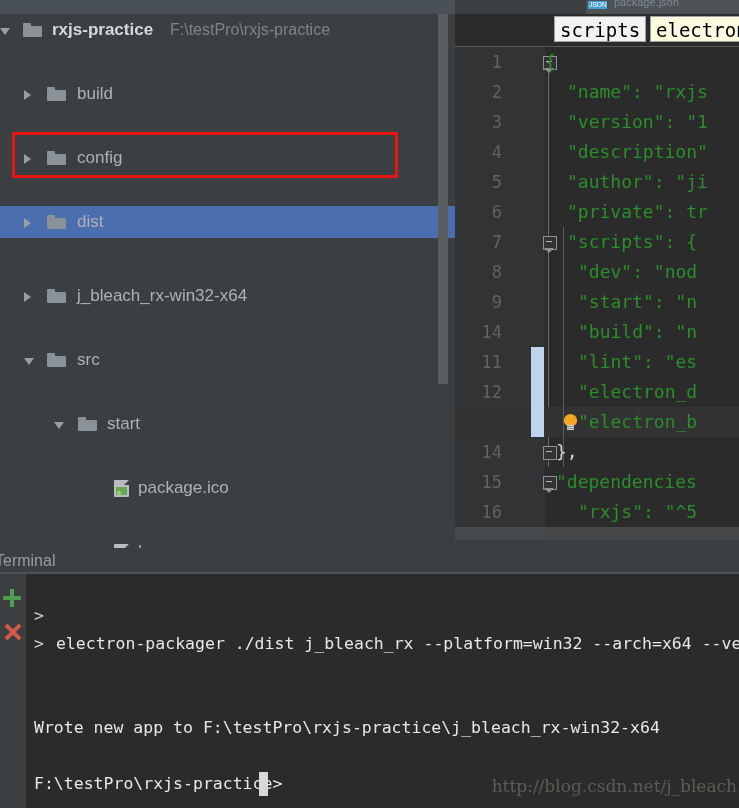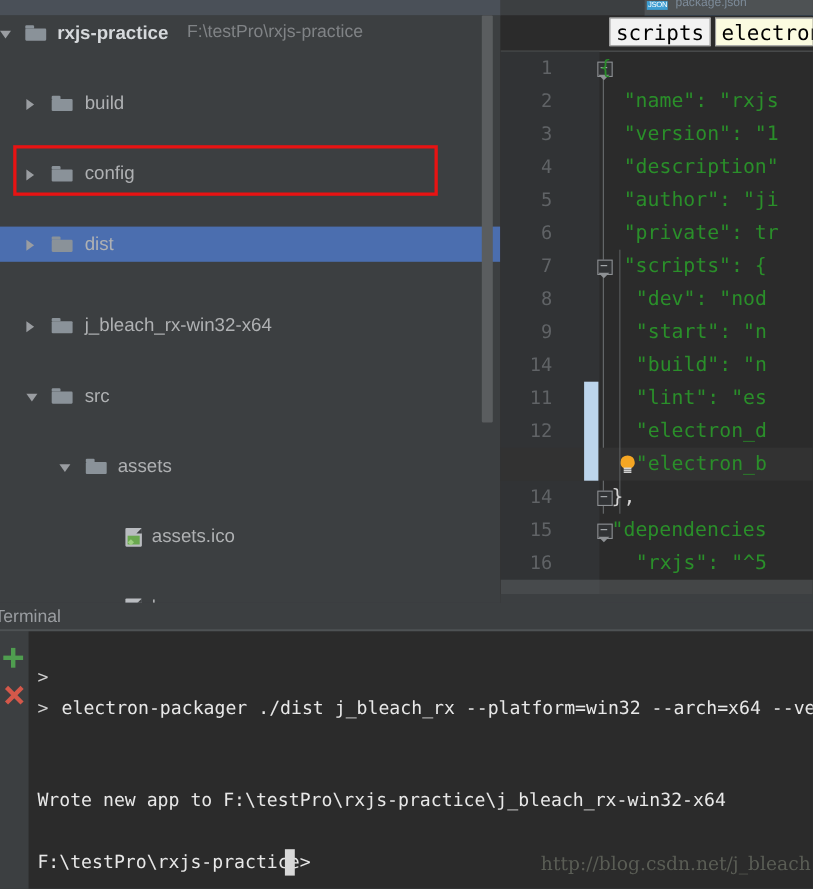--- a/index.html
+++ b/index.html
@@ -180,28 +180,28 @@
         </span>
       <span class="label" style="left:77px;">src</span>
     </div>
 
     <div class="row" style="top:202px;">
       <span class="arrow down" style="left:54px;"></span>
       <span class="ficon" style="left:78px;">
           <span class="tab"></span>
           <span class="body"></span>
         </span>
-      <span class="label" style="left:107px;">assets</span>
+      <span class="label" style="left:107px;">start</span>
     </div>
 
     <div class="row" style="top:234px;">
       <span class="dicon imgicon" style="left:114px;">
           <span class="pic"></span>
         </span>
-      <span class="label" style="left:138px;">assets.ico</span>
+      <span class="label" style="left:138px;">package.ico</span>
     </div>
 
     <div class="row" style="top:266px;">
       <span class="dicon imgicon" style="left:114px;"></span>
       <span class="label" style="left:138px;">logo.png</span>
     </div>
 
   </div>
 
   <div class="tree-sb"></div>

